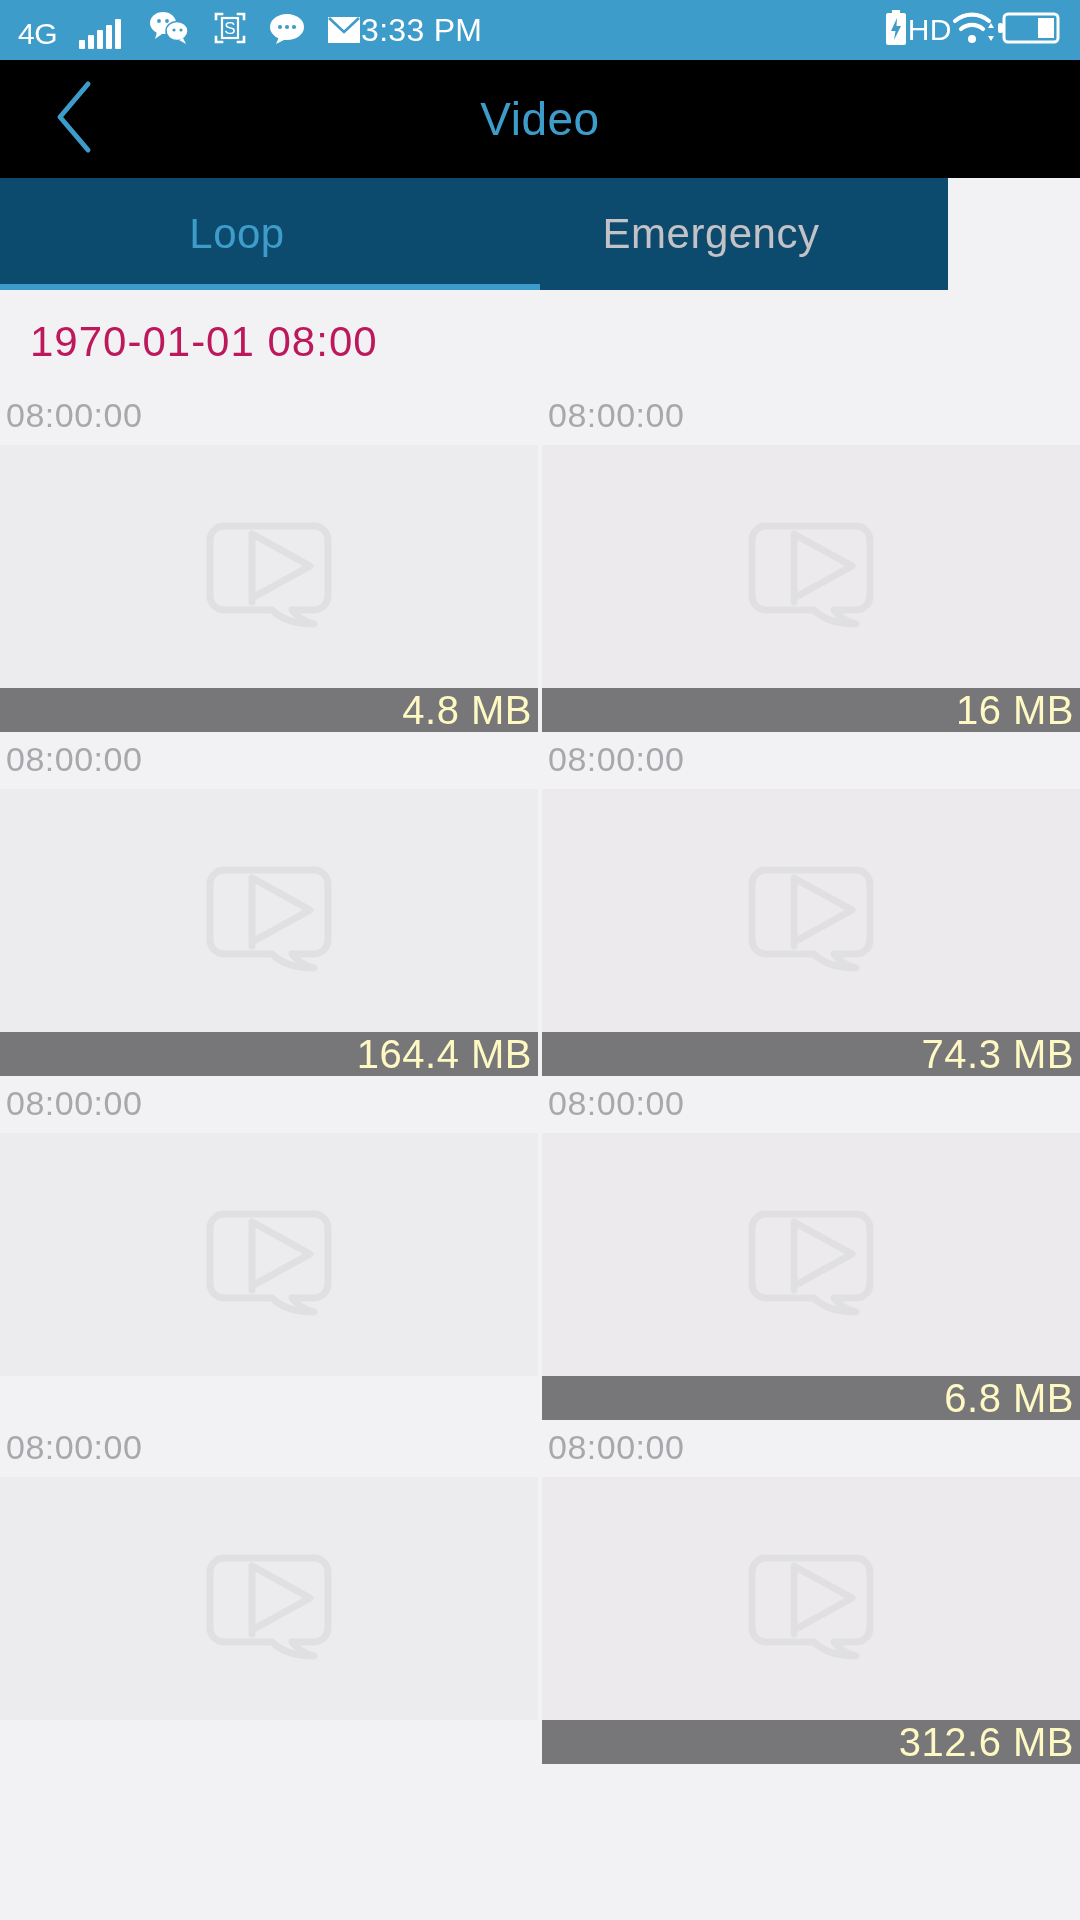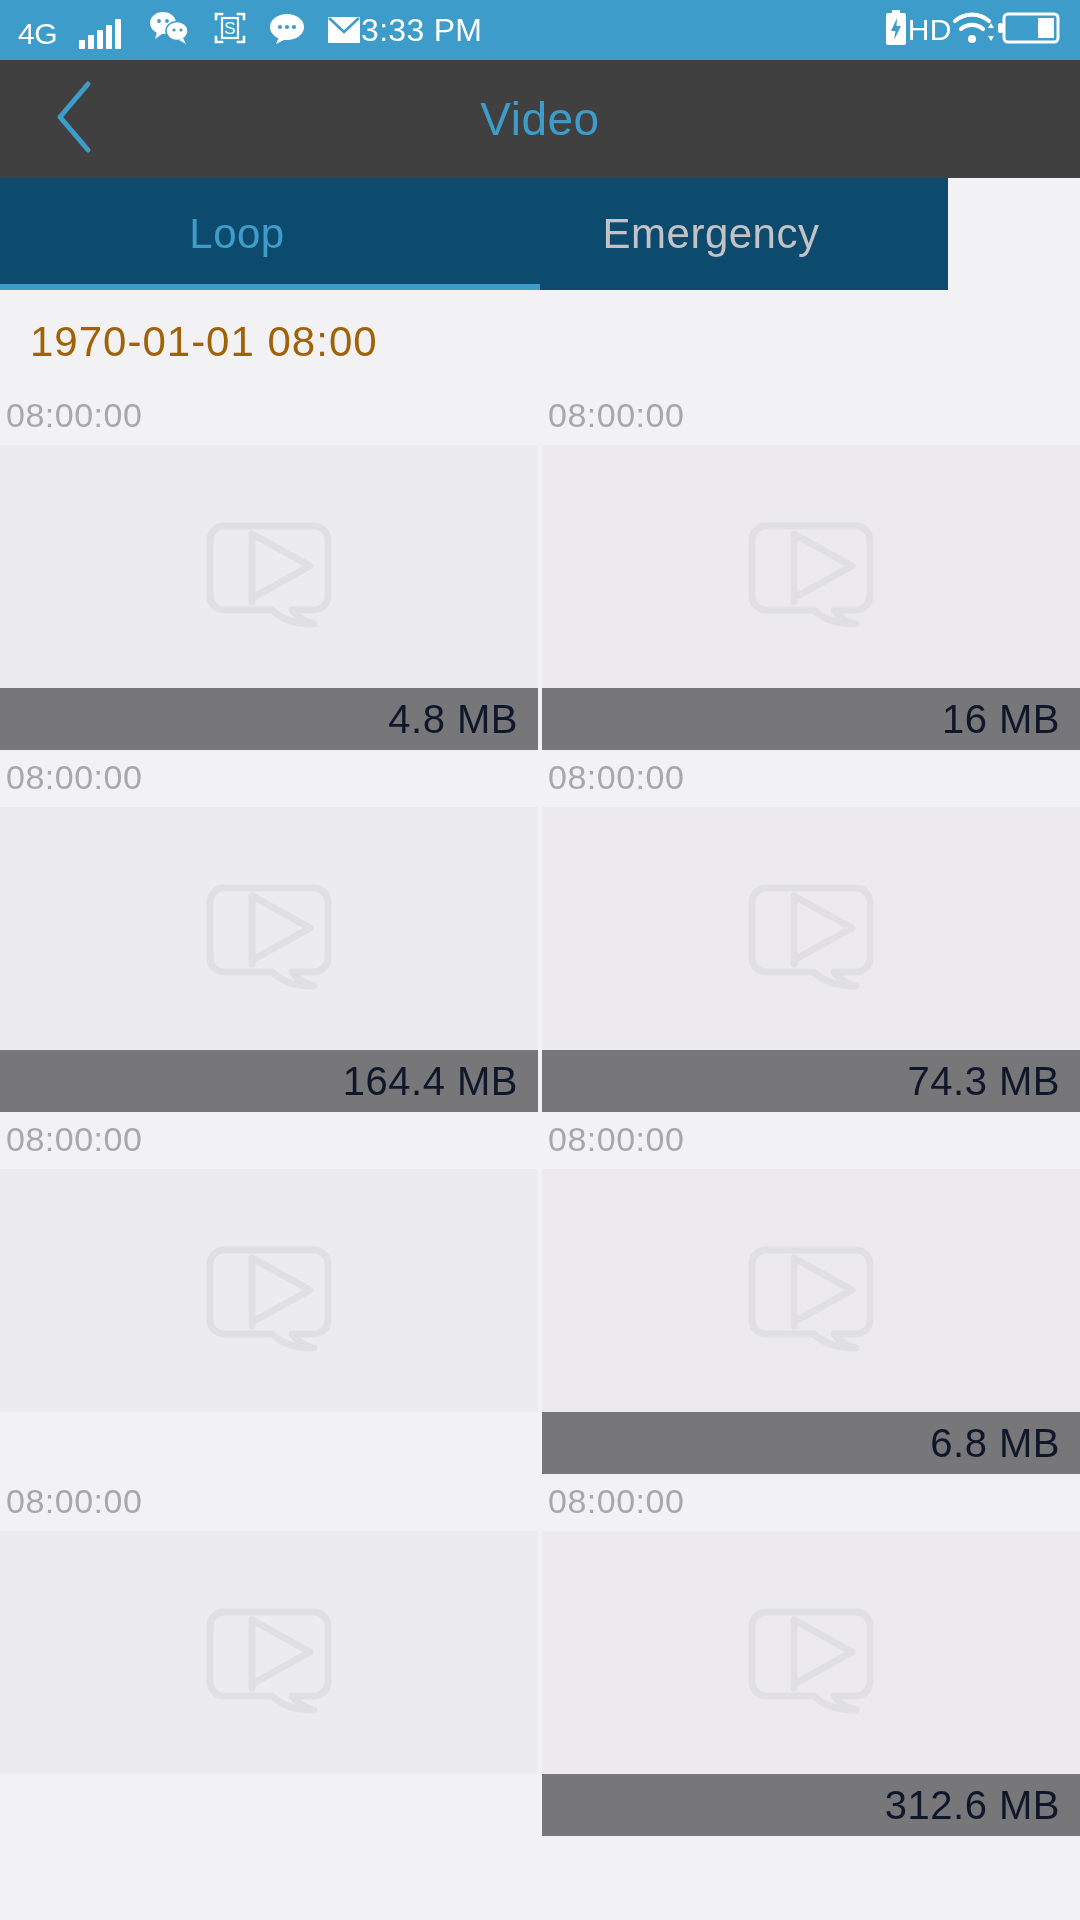--- a/index.html
+++ b/index.html
@@ -32,21 +32,21 @@
   .sig-bars i:nth-child(5){ height:30px; }
 
   .icn{ display:inline-block; position:relative; }
   .clock{ font-size:32px; line-height:32px; letter-spacing:0.3px; }
 
   .hd-label{ font-size:30px; line-height:30px; letter-spacing:0.5px; }
 
   
   .navbar{
     height:118px; width:1080px;
-    background:#404040;
+    background:#000000;
     position:relative;
     display:flex; align-items:center;
   }
   .back-btn{
     position:absolute; left:40px; top:50%; transform:translateY(-50%);
     width:70px; height:70px;
     display:flex; align-items:center; justify-content:center;
   }
   .nav-title{
     width:100%; text-align:center;
@@ -75,21 +75,21 @@
 
   
   .content{
     width:1080px;
     height:1630px;
     background:#f2f1f3;
     overflow:hidden;
   }
   .date-header{
     padding:28px 30px 22px 30px;
-    font-size:42px; color:#a16207; letter-spacing:1px;
+    font-size:42px; color:#be185d; letter-spacing:1px;
   }
   .grid{
     display:flex; flex-wrap:wrap;
     width:1080px;
   }
   .cell{
     width:538px;
     margin-right:4px;
   }
   .cell:nth-child(2n){ margin-right:0; }
@@ -100,25 +100,25 @@
   }
   .thumb{
     position:relative;
     width:538px; height:243px;
     background:#ecebee;
     display:flex; align-items:center; justify-content:center;
   }
   .cell:nth-child(2n) .thumb{ background:#eceaec; }
   .ph-icon{ opacity:1; }
   .size-bar{
-    width:538px; height:62px;
+    width:538px; height:44px;
     background:#777679;
     display:flex; align-items:center; justify-content:flex-end;
-    padding-right:20px;
-    color:#0f172a; font-size:40px; letter-spacing:0.5px;
+    padding-right:6px;
+    color:#fef9c3; font-size:40px; letter-spacing:0.5px;
   }
 </style>
 </head>
 <body>
 
 <div class="statusbar">
   <div class="sb-left">
 
     <span class="net-label">4G</span>
 

